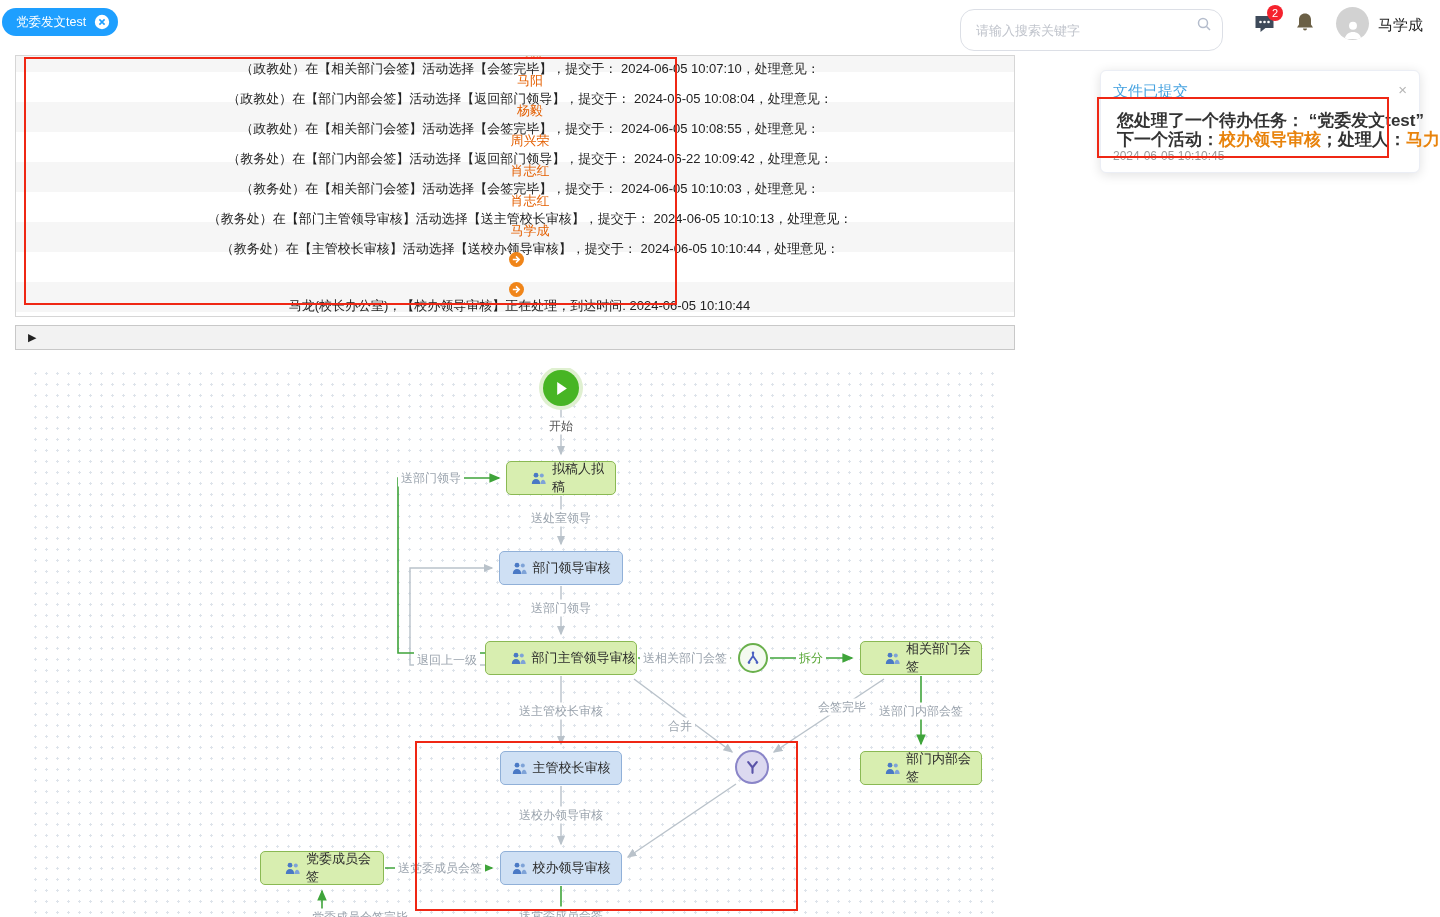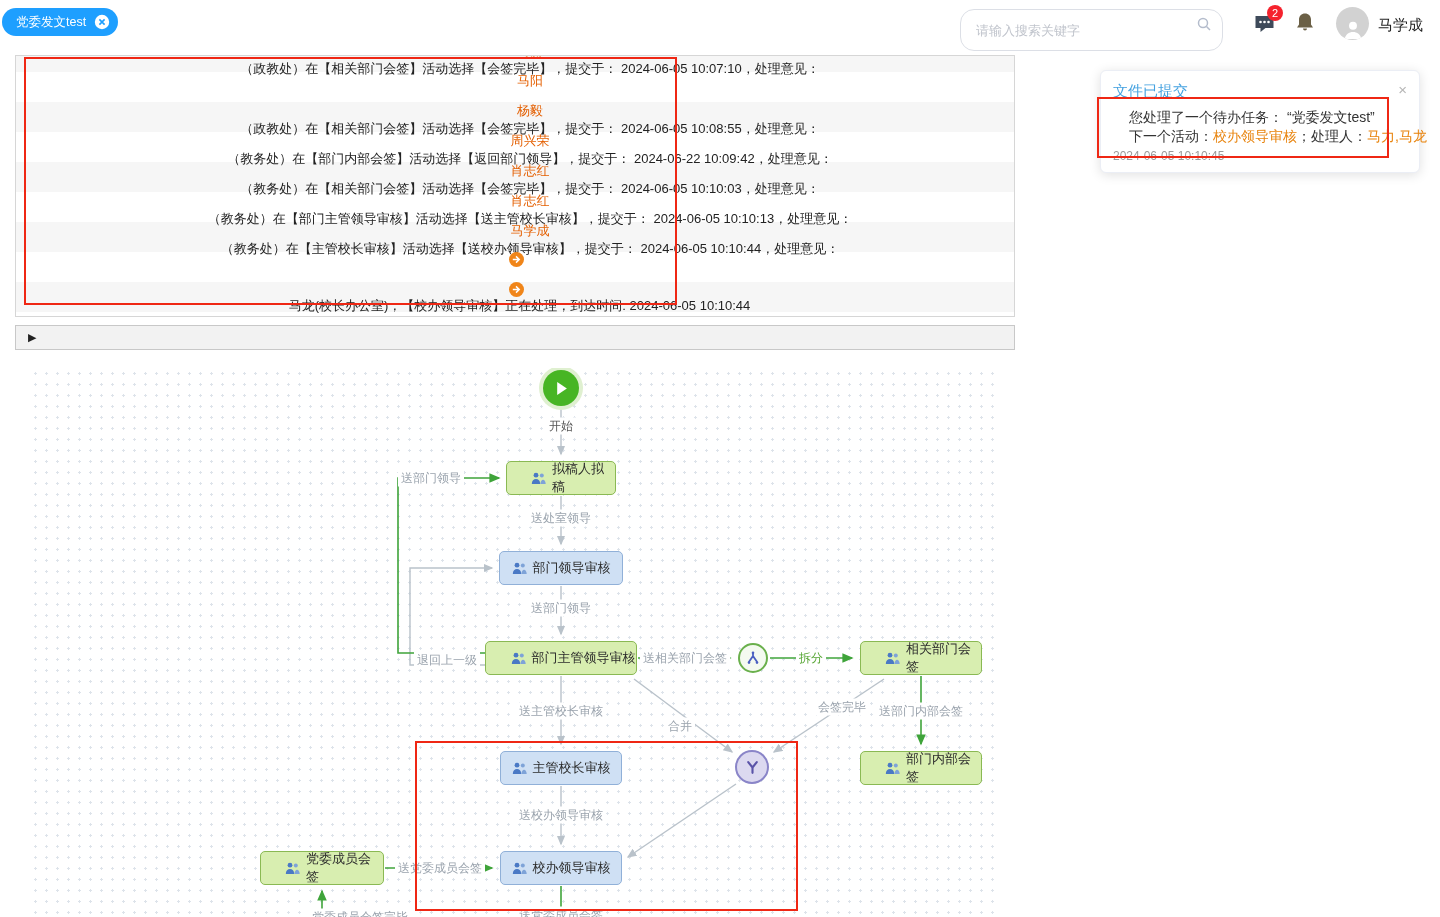--- a/index.html
+++ b/index.html
@@ -56,21 +56,21 @@
   .elabel { position:absolute; transform:translate(-50%,-50%); font-size:12px; color:#9aa3ad; background:#fff;
             padding:0 3px; white-space:nowrap; z-index:4; }
   .elabel.green { color:#55a532; }
   .elabel.dark { color:#555; }
 
   
   .toast { position:absolute; left:1100px; top:70px; width:320px; height:103px; background:#fff; border:1px solid #ebeef5;
            border-radius:6px; box-shadow:0 2px 12px rgba(0,0,0,.12); z-index:40; }
   .toast-title { position:absolute; left:12px; top:11px; font-size:15px; color:#45a2e0; }
   .toast-close { position:absolute; right:12px; top:10px; font-size:15px; color:#b6b6b6; cursor:pointer; }
-  .toast-line { position:absolute; left:28px; font-size:14px; color:#333; white-space:nowrap; }
+  .toast-line { position:absolute; left:16px; font-size:17px; color:#333; white-space:nowrap;font-weight:bold; }
   .toast-line .hl { color:#e8830c; }
   .toast-time { position:absolute; left:12px; top:78px; font-size:12px; color:#9a9a9a; }
 
   
   .ann { position:absolute; border:2px solid #ef2714; background:transparent; pointer-events:none; z-index:60; }
 </style>
 </head>
 <body>
 
 <div id="app">
@@ -120,20 +120,21 @@
     <span class="username">马学成</span>
   </div>
 
   <div class="panel">
     <div class="hrow first alt">
       <a class="rname">马丽</a>
       <span class="rtext">（政教处）在【相关部门会签】活动选择【会签完毕】，提交于： 2024-06-05 10:07:10，处理意见：</span>
     </div>
     <div class="hrow">
       <a class="rname">马阳</a>
+      <span class="rtext">（政教处）在【部门内部会签】活动选择【返回部门领导】，提交于： 2024-06-05 10:08:04，处理意见：</span>
     </div>
     <div class="hrow alt">
       <a class="rname">杨毅</a>
       <span class="rtext">（政教处）在【相关部门会签】活动选择【会签完毕】，提交于： 2024-06-05 10:08:55，处理意见：</span>
     </div>
     <div class="hrow">
       <a class="rname">周兴荣</a>
       <span class="rtext">（教务处）在【部门内部会签】活动选择【返回部门领导】，提交于： 2024-06-22 10:09:42，处理意见：</span>
     </div>
     <div class="hrow alt">

